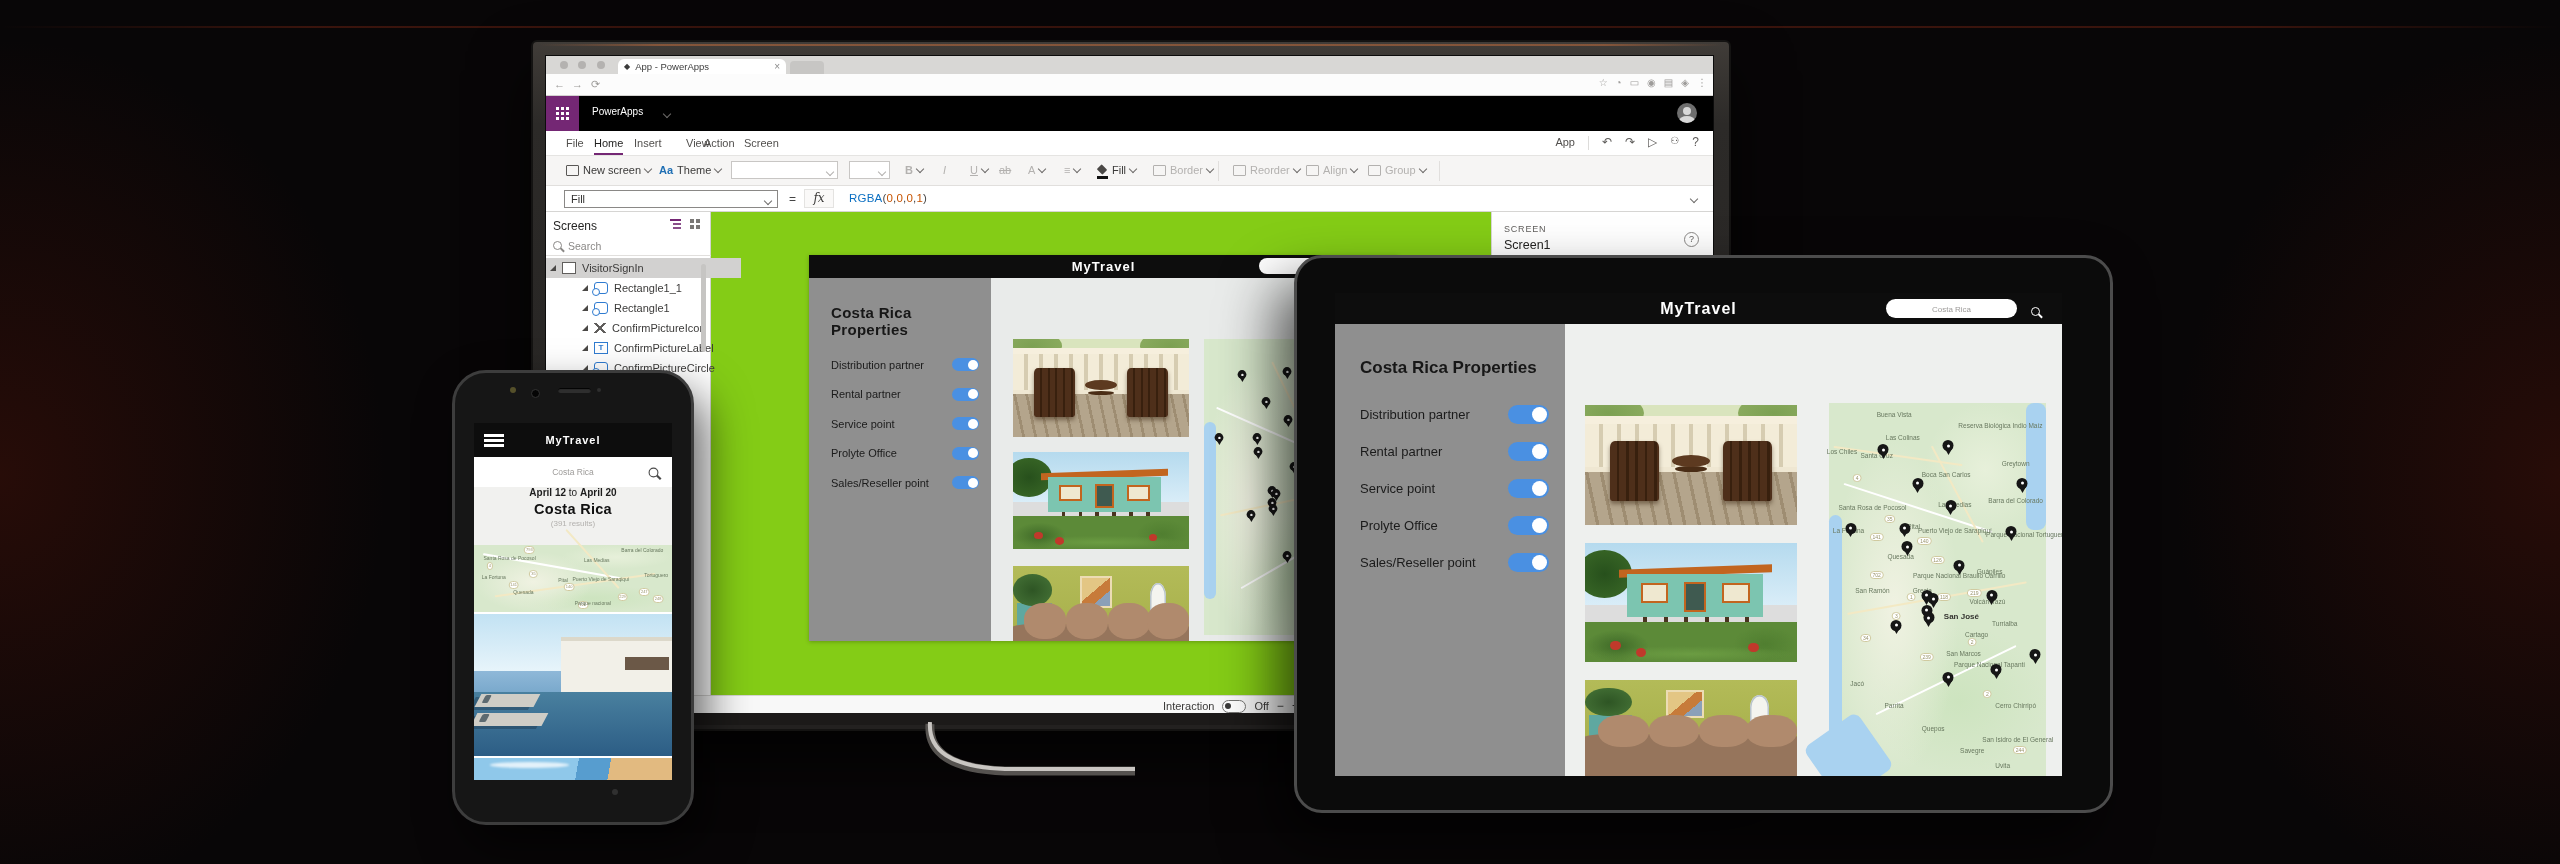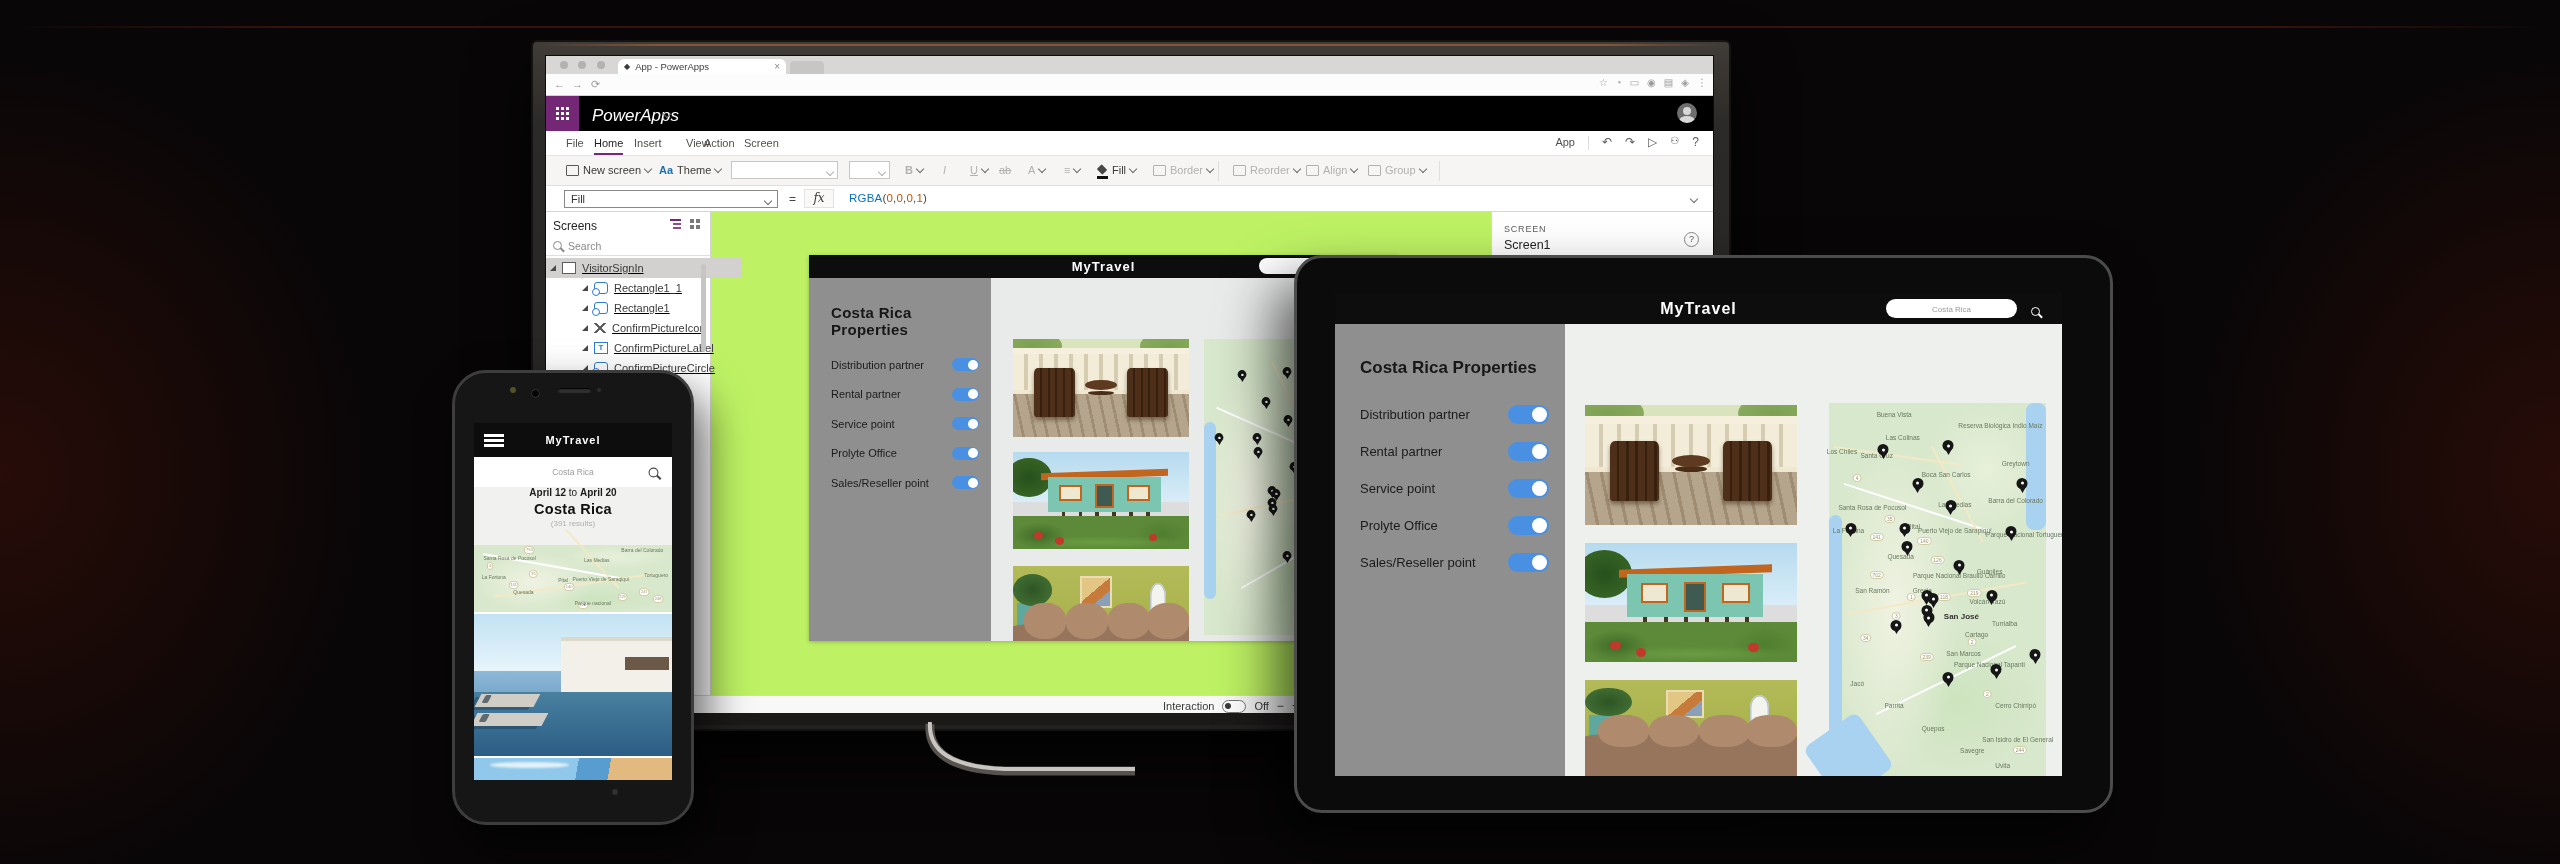--- a/index.html
+++ b/index.html
@@ -47,21 +47,21 @@
   .url-domain{font-size:9.5px;color:#2b2b2b;}
   .url-path{font-size:9.5px;color:#8b9095;}
   .url-right{position:absolute;right:6px;top:4px;display:flex;gap:8px;align-items:center;}
   .url-right span{font-size:10px;color:#9e9c9a;line-height:1;}
 
   
   .pabar{position:absolute;left:0;top:40px;width:1167px;height:35px;background:#000;}
   .waffle{position:absolute;left:0;top:0;width:33px;height:35px;background:var(--accent,#742774);display:grid;place-items:center;}
   .waffle i{display:grid;grid-template-columns:repeat(3,3px);grid-template-rows:repeat(3,3px);gap:2px;}
   .waffle b{background:#fff;width:3px;height:3px;}
-  .pa-brand{position:absolute;left:46px;top:10px;font-size:17px;color:#fff;font-style:italic;}
+  .pa-brand{position:absolute;left:46px;top:10px;font-size:10px;color:#fff;}
   .pa-caret{position:absolute;left:118px;top:15px;border-color:#fff;}
   .avatar{position:absolute;right:16px;top:7px;width:20px;height:20px;border-radius:50%;background:#6e6e6e;overflow:hidden;}
   .avatar::before{content:'';position:absolute;left:6px;top:4px;width:8px;height:8px;border-radius:50%;background:#d8d8d8;}
   .avatar::after{content:'';position:absolute;left:2px;top:13px;width:16px;height:10px;border-radius:50%;background:#d8d8d8;}
 
   
   .menubar{position:absolute;left:0;top:75px;width:1167px;height:25px;background:#fff;border-bottom:1px solid #e5e4e2;box-sizing:border-box;}
   .mi{position:absolute;top:6px;font-size:11px;color:#514f4d;padding-bottom:4px;}
   .mi.active{color:#201f1e;font-weight:normal;border-bottom:2px solid var(--accent,#742774);text-align:center;}
   .menu-right{position:absolute;right:14px;top:5px;display:flex;align-items:flex-start;gap:13px;}
@@ -94,41 +94,41 @@
   .f-eq{position:absolute;left:243px;top:6px;font-size:12px;color:#444;}
   .f-fx{position:absolute;left:258px;top:3px;width:30px;height:19px;background:#faf9f8;border:1px solid #e4e3e1;box-sizing:border-box;
     font-family:"DejaVu Serif",serif;font-style:italic;font-size:12px;color:#3b3a39;text-align:center;line-height:17px;}
   .f-code{position:absolute;left:303px;top:6px;font-size:11.5px;letter-spacing:.2px;}
   .fx-fn{color:var(--fxfn,#0b6fc2);}
   .fx-p{color:#4a4a4a;}
   .fx-n{color:var(--fxnum,#c75300);}
   .f-caret{position:absolute;right:16px;top:10px;}
 
   
-  .workspace{position:absolute;left:0;top:156px;width:1167px;height:483px;background:#bef264;}
+  .workspace{position:absolute;left:0;top:156px;width:1167px;height:483px;background:#84cc16;}
 
   
   .panel-screens{position:absolute;left:0;top:0;width:165px;height:483px;background:#fff;border-right:1px solid #d4d3d1;box-sizing:border-box;}
   .ps-title{position:absolute;left:7px;top:7px;font-size:12px;color:#252423;}
   .ps-icons{position:absolute;right:10px;top:7px;display:flex;gap:9px;align-items:center;}
   .ic-listtree{width:11px;height:10px;background:
     linear-gradient(var(--accent,#742774),var(--accent,#742774)) 0 0/11px 2px no-repeat,
     linear-gradient(#8a4f8a,#8a4f8a) 3px 4px/8px 2px no-repeat,
     linear-gradient(#8a4f8a,#8a4f8a) 3px 8px/8px 2px no-repeat;}
   .ic-grid{width:10px;height:10px;background:
     linear-gradient(#7a7876,#7a7876) 0 0/4px 4px no-repeat,
     linear-gradient(#7a7876,#7a7876) 6px 0/4px 4px no-repeat,
     linear-gradient(#7a7876,#7a7876) 0 6px/4px 4px no-repeat,
     linear-gradient(#7a7876,#7a7876) 6px 6px/4px 4px no-repeat;}
   .ps-search{position:absolute;left:0;top:24px;width:165px;height:20px;border-bottom:1px solid #e1dfdd;box-sizing:border-box;
     display:flex;align-items:center;gap:6px;padding:0 7px;}
   .mag{width:7px;height:7px;border:1.5px solid #8a8886;border-radius:50%;position:relative;display:inline-block;}
   .mag::after{content:'';position:absolute;width:5px;height:1.5px;background:#8a8886;right:-4px;bottom:-1px;transform:rotate(45deg);}
   .ps-search .ph{font-size:10.5px;color:#8a8886;}
-  .tree{position:absolute;left:0;top:46px;width:195px;text-decoration:underline;}
+  .tree{position:absolute;left:0;top:46px;width:195px;}
   .trow{height:20px;display:flex;align-items:center;gap:6px;padding-left:36px;box-sizing:border-box;font-size:11px;color:#3b3a39;}
   .trow.root{padding-left:4px;background:#d2d1d0;}
   .exp{width:0;height:0;border-bottom:6px solid #4a4846;border-left:6px solid transparent;}
   .tico{width:12px;height:10px;position:relative;flex:0 0 auto;}
   .t-screen-ic .tico{border:1.5px solid #605e5c;background:#fff;}
   .t-shape .tico{border:1.5px solid #2f7bd0;border-radius:3px;background:#fff;}
   .t-shape .tico::after{content:'';position:absolute;left:-3px;bottom:-3px;width:6px;height:6px;border:1.5px solid #2f7bd0;border-radius:50%;background:#fff;}
   .t-arrows .tico{background:
     linear-gradient(45deg,transparent 44%,#605e5c 44% 56%,transparent 56%),
     linear-gradient(-45deg,transparent 44%,#605e5c 44% 56%,transparent 56%);}

